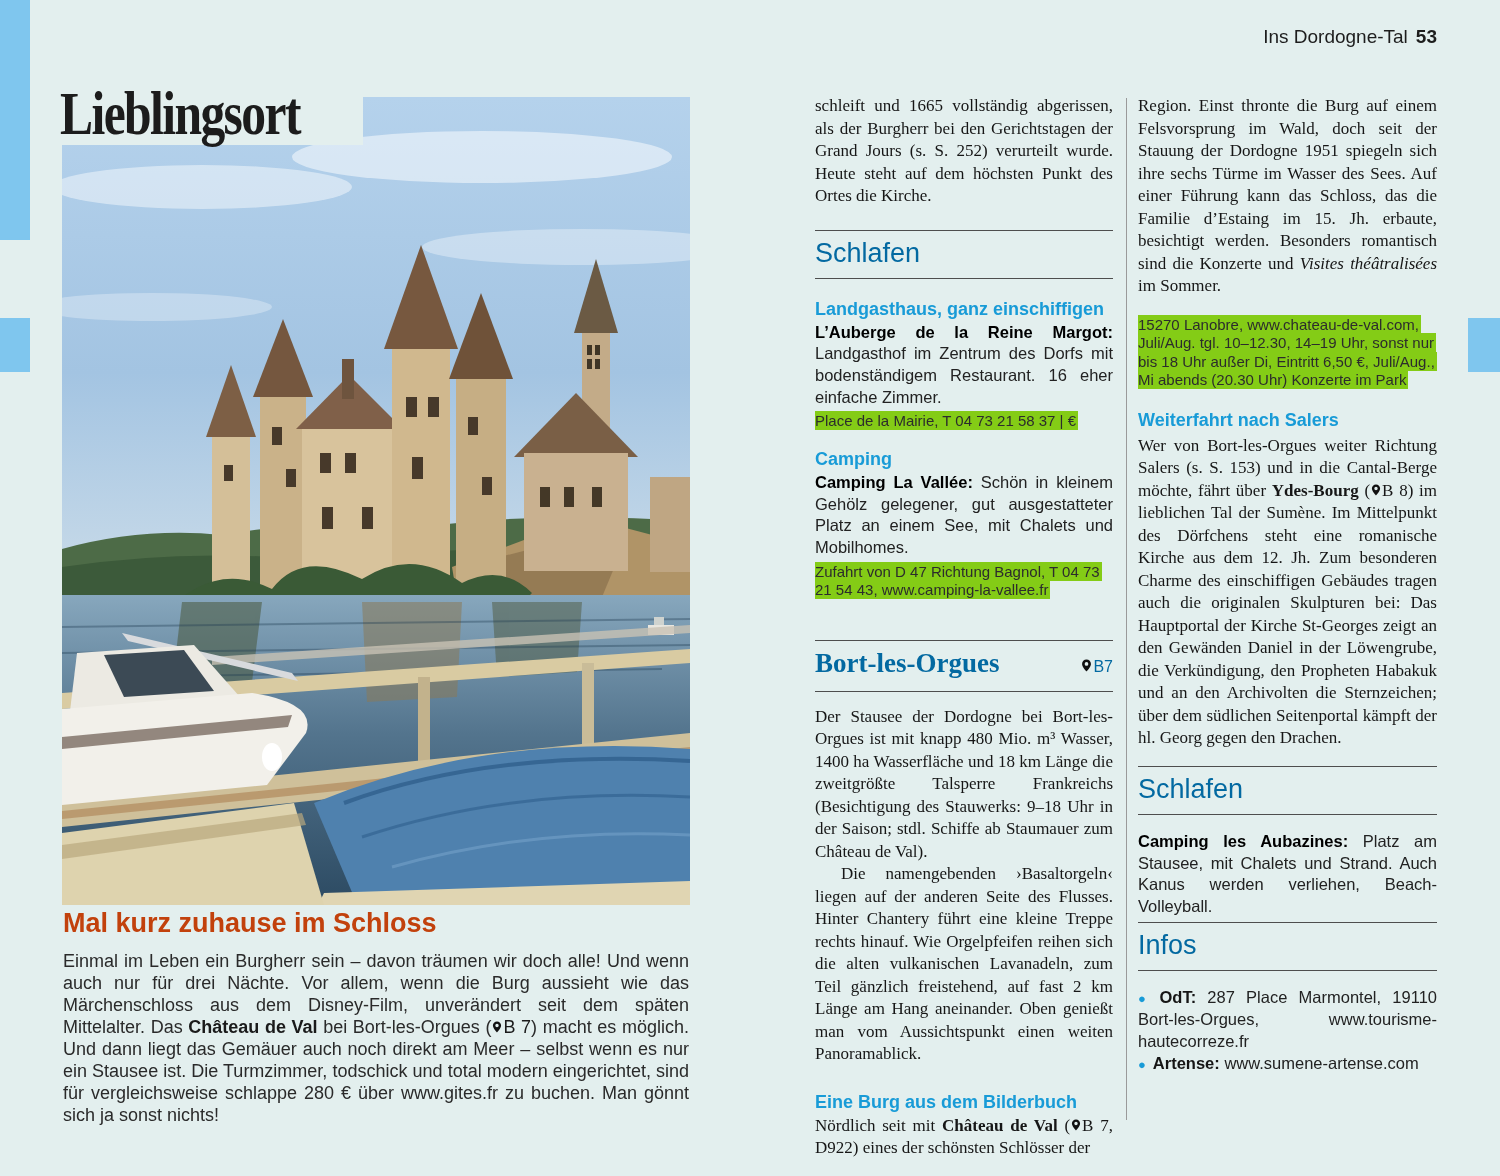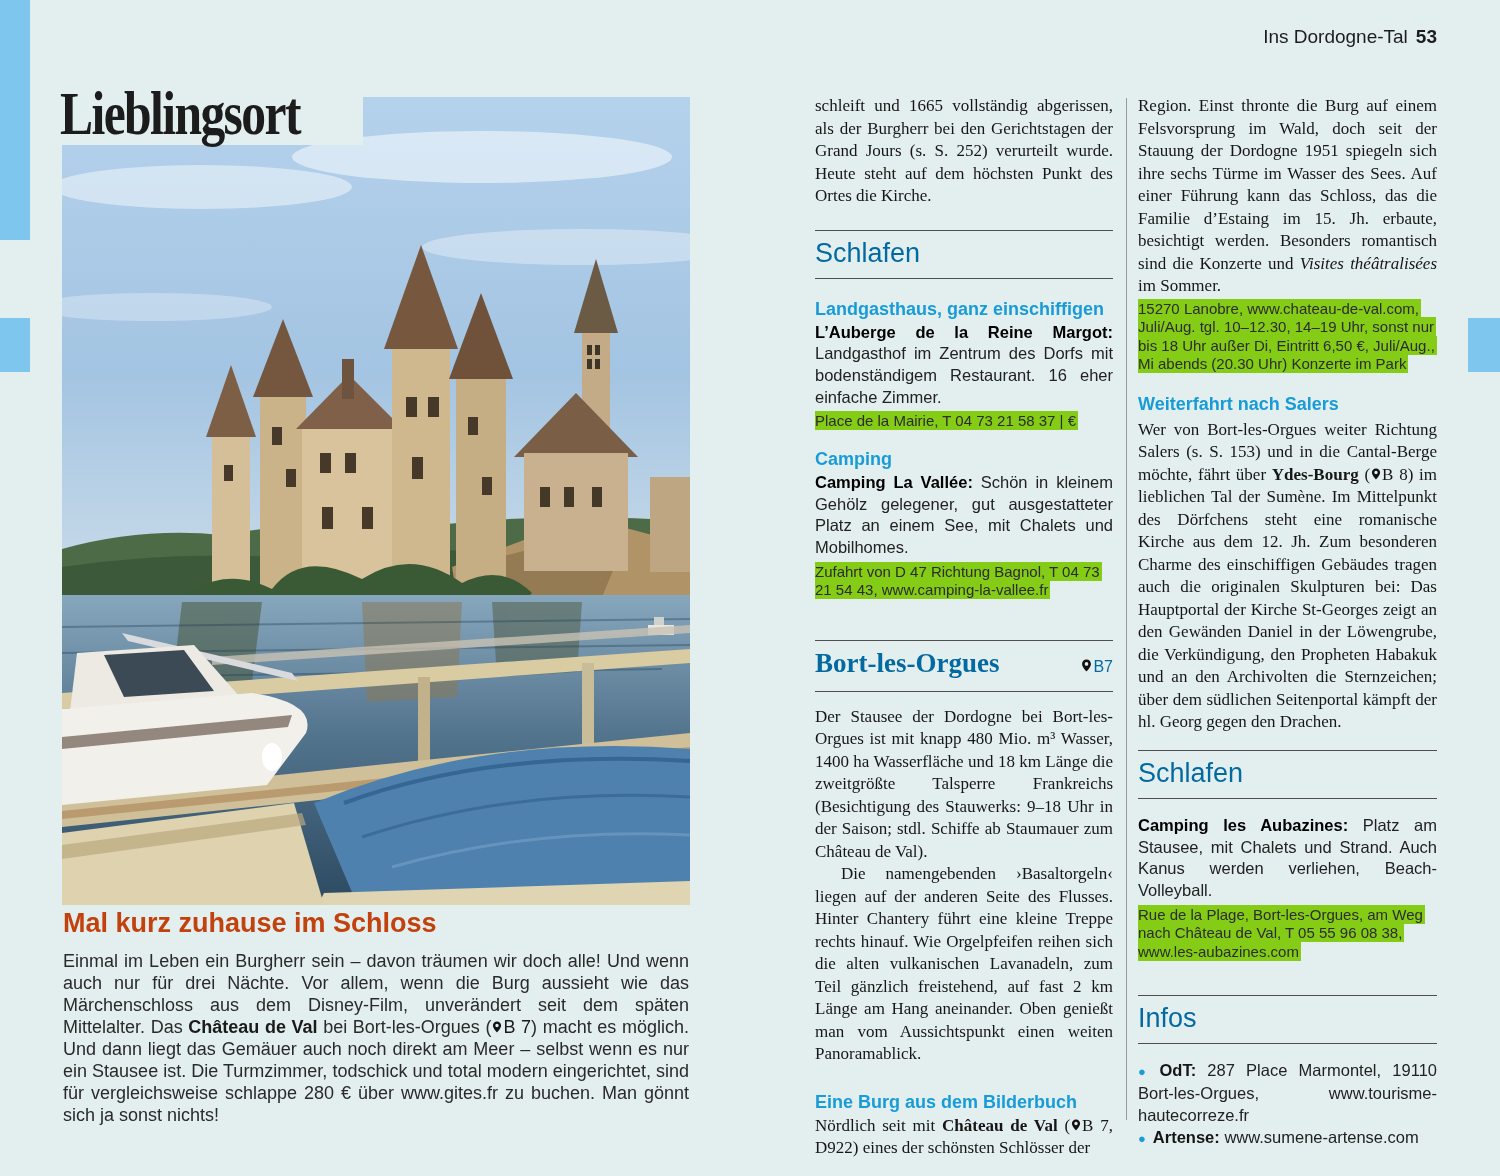--- a/index.html
+++ b/index.html
@@ -51,21 +51,21 @@
   .sect-serif .tname{font-family:"Liberation Serif",serif;font-weight:700;font-size:27px;}
   .sect-serif .mapref{font-size:16px;font-weight:normal;white-space:nowrap;}
 
   .pin svg{vertical-align:-2px;}
   .info-item{font-size:16.5px;line-height:21.8px;color:#222;text-align:justify;
              overflow-wrap:anywhere;}
   .info-item .bullet{color:#189bd7;font-size:13px;margin-right:7px;}
   .info-item b{color:#151515;}
 
   
-  .mb4{margin-bottom:4px;}.mb2{margin-bottom:2px;}.mb6{margin-bottom:2px;}
+  .mb4{margin-bottom:4px;}.mb2{margin-bottom:2px;}.mb6{margin-bottom:18px;}
   .mb14{margin-bottom:14px;}.mb16{margin-bottom:16px;}.mb18{margin-bottom:18px;}
   .mb20{margin-bottom:20px;}.mb22{margin-bottom:22px;}.mb26{margin-bottom:26px;}
   .mb34{margin-bottom:34px;}.mb40{margin-bottom:40px;}
 </style>
 </head>
 <body>
 
 <div id="stage">
 
   <div class="abs blue blue-col"></div>
@@ -277,23 +277,20 @@
           </svg></span><span>B 8</span><span>) im lieblichen Tal der Sumène. Im Mittelpunkt des Dörfchens steht eine romanische Kirche aus dem 12. Jh. Zum besonderen Charme des einschiffigen Gebäudes tragen auch die originalen Skulpturen bei: Das Hauptportal der Kirche St-Georges zeigt an den Gewänden Daniel in der Löwengrube, die Verkündigung, den Propheten Habakuk und an den Archivolten die Sternzeichen; über dem südlichen Seitenportal kämpft der hl. Georg gegen den Drachen.</span>
     </p>
 
     <div class="sect mb16">
       <span>Schlafen</span>
     </div>
 
     <p class="sans-entry mb4">
       <b>Camping les Aubazines:</b><span> Platz am Stausee, mit Chalets und Strand. Auch Kanus werden verliehen, Beach-Volleyball.</span>
     </p>
-    <p class="address mb34">
-      <span class="hl">Rue de la Plage, Bort-les-Orgues, am Weg nach Château de Val, T 05 55 96 08 38, www.les-aubazines.com</span>
-    </p>
 
     <div class="sect mb16">
       <span>Infos</span>
     </div>
 
     <div class="info-item">
       <span class="bullet">●</span><b>OdT:</b><span> 287 Place Marmontel, 19110 Bort-les-Orgues, www.tourisme-hautecorreze.fr</span>
     </div>
     <div class="info-item">
       <span class="bullet">●</span><b>Artense:</b><span> www.sumene-artense.com</span>

